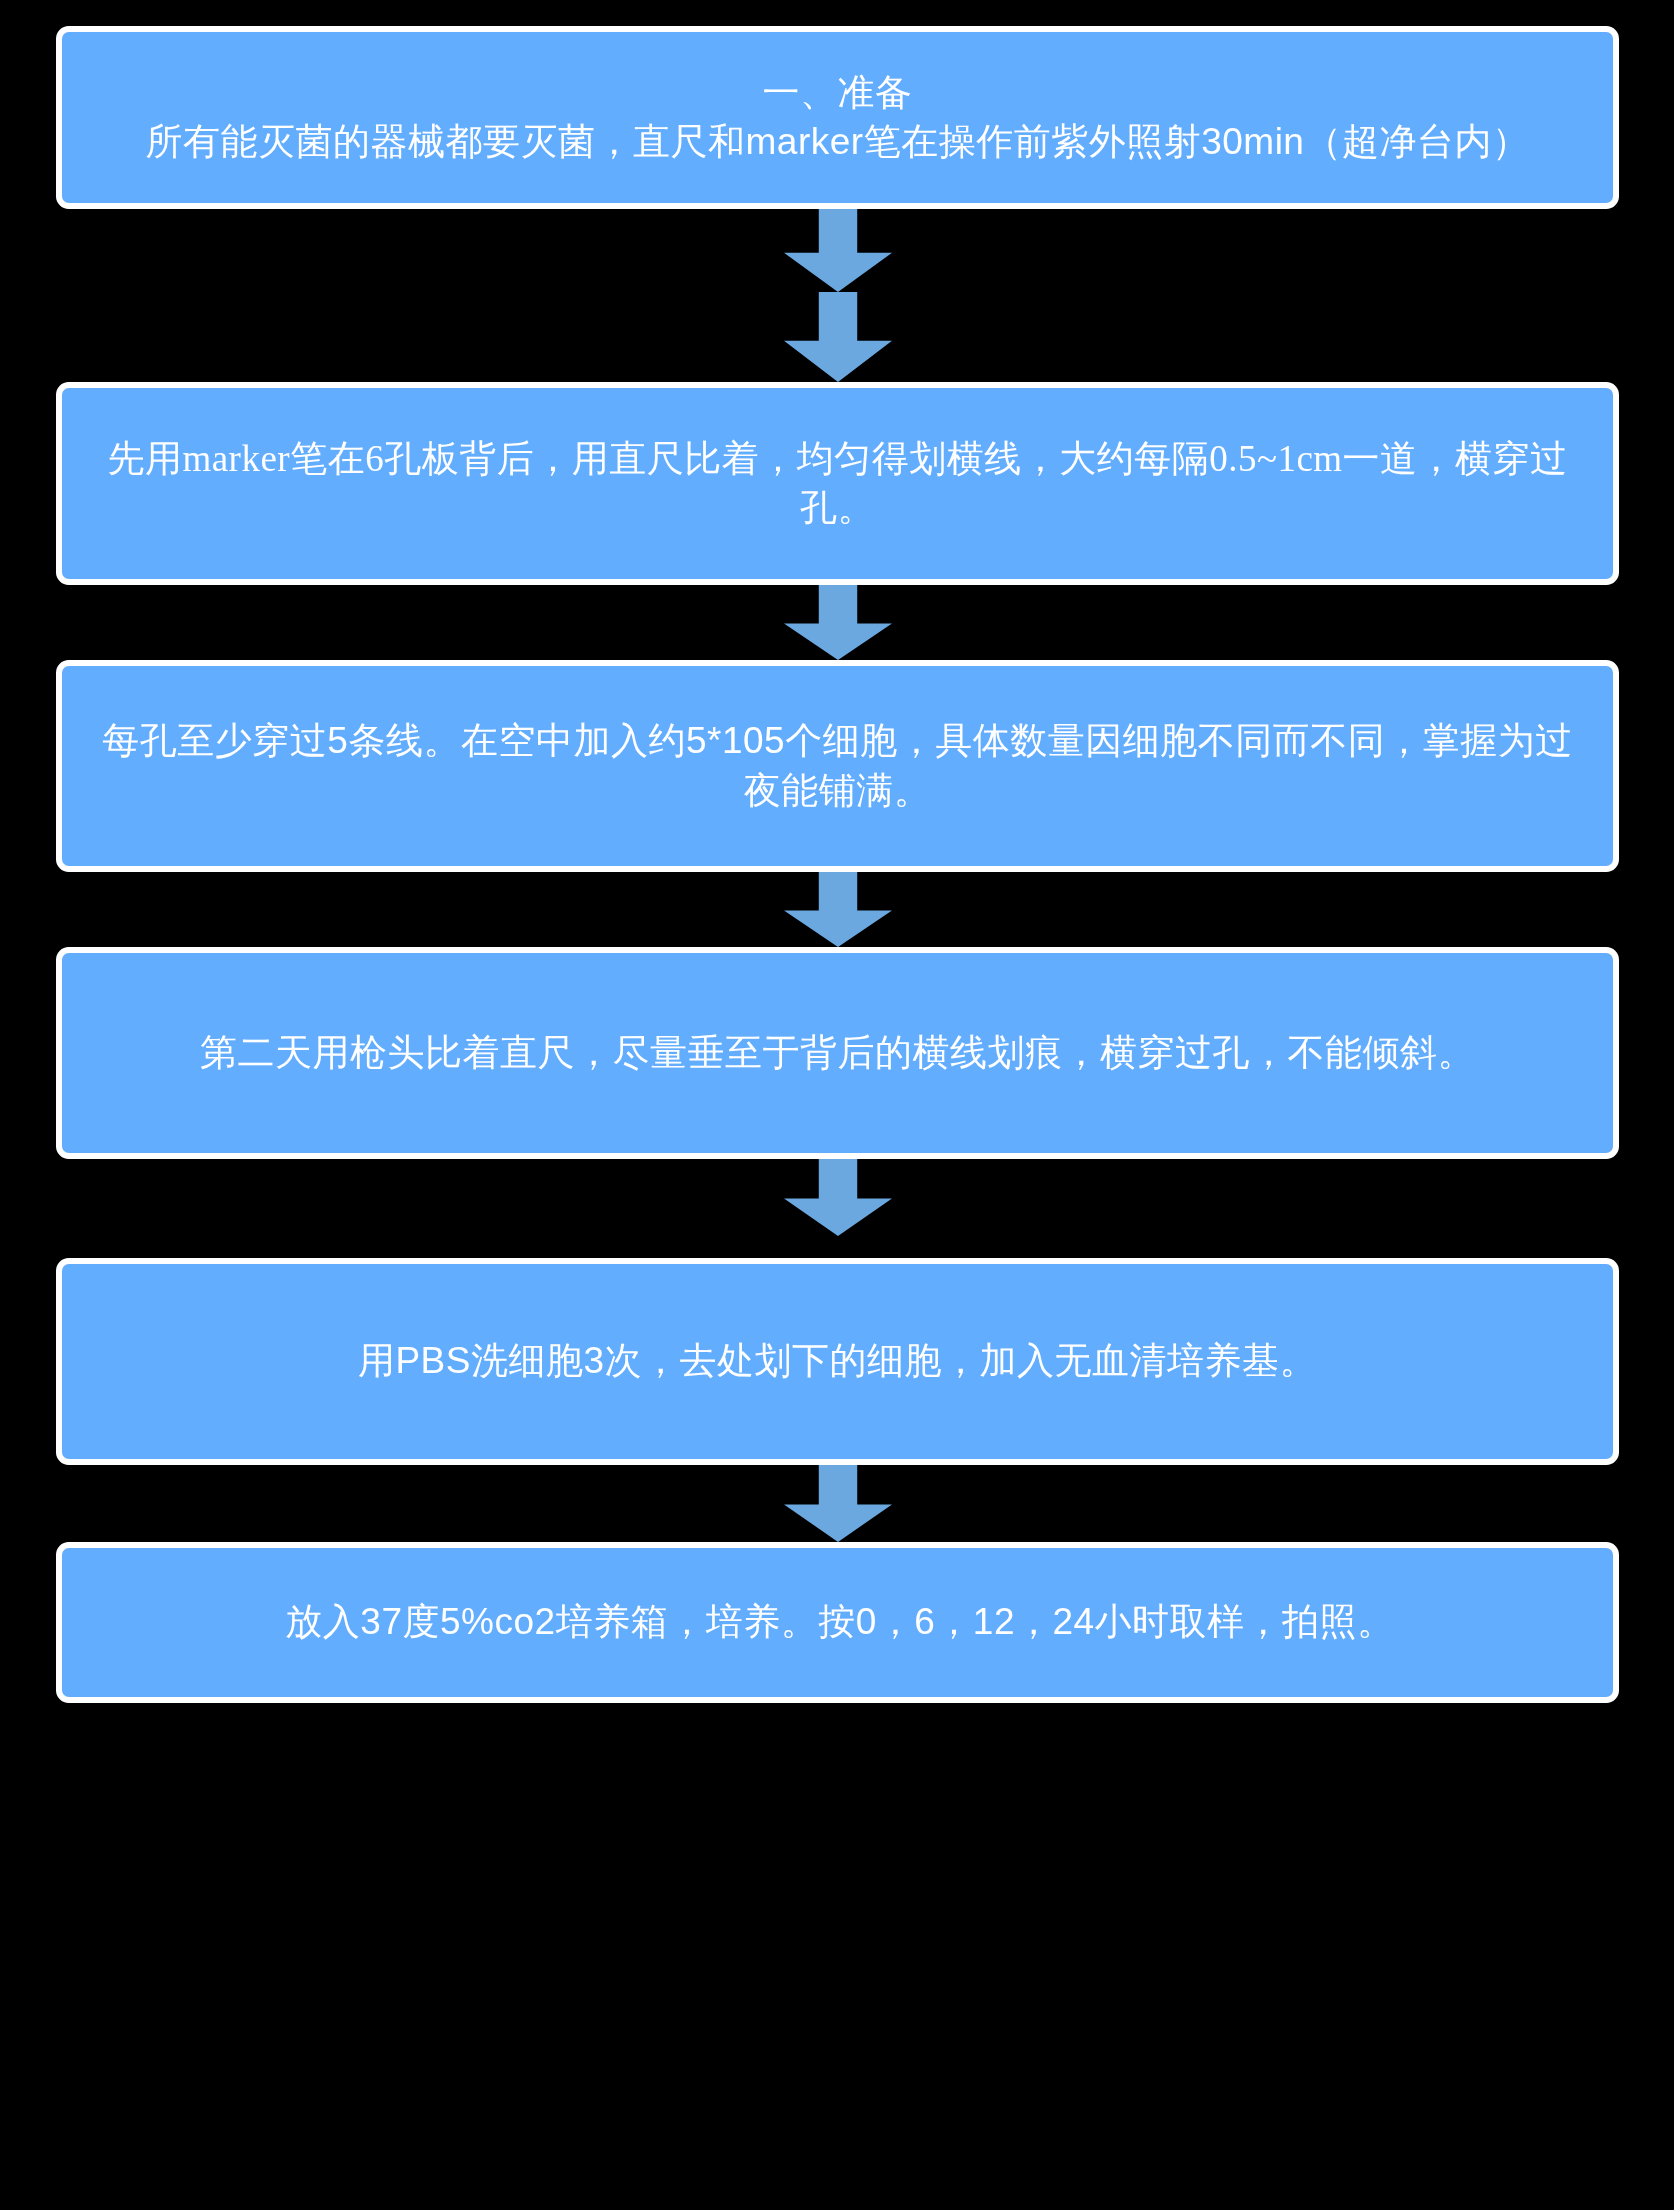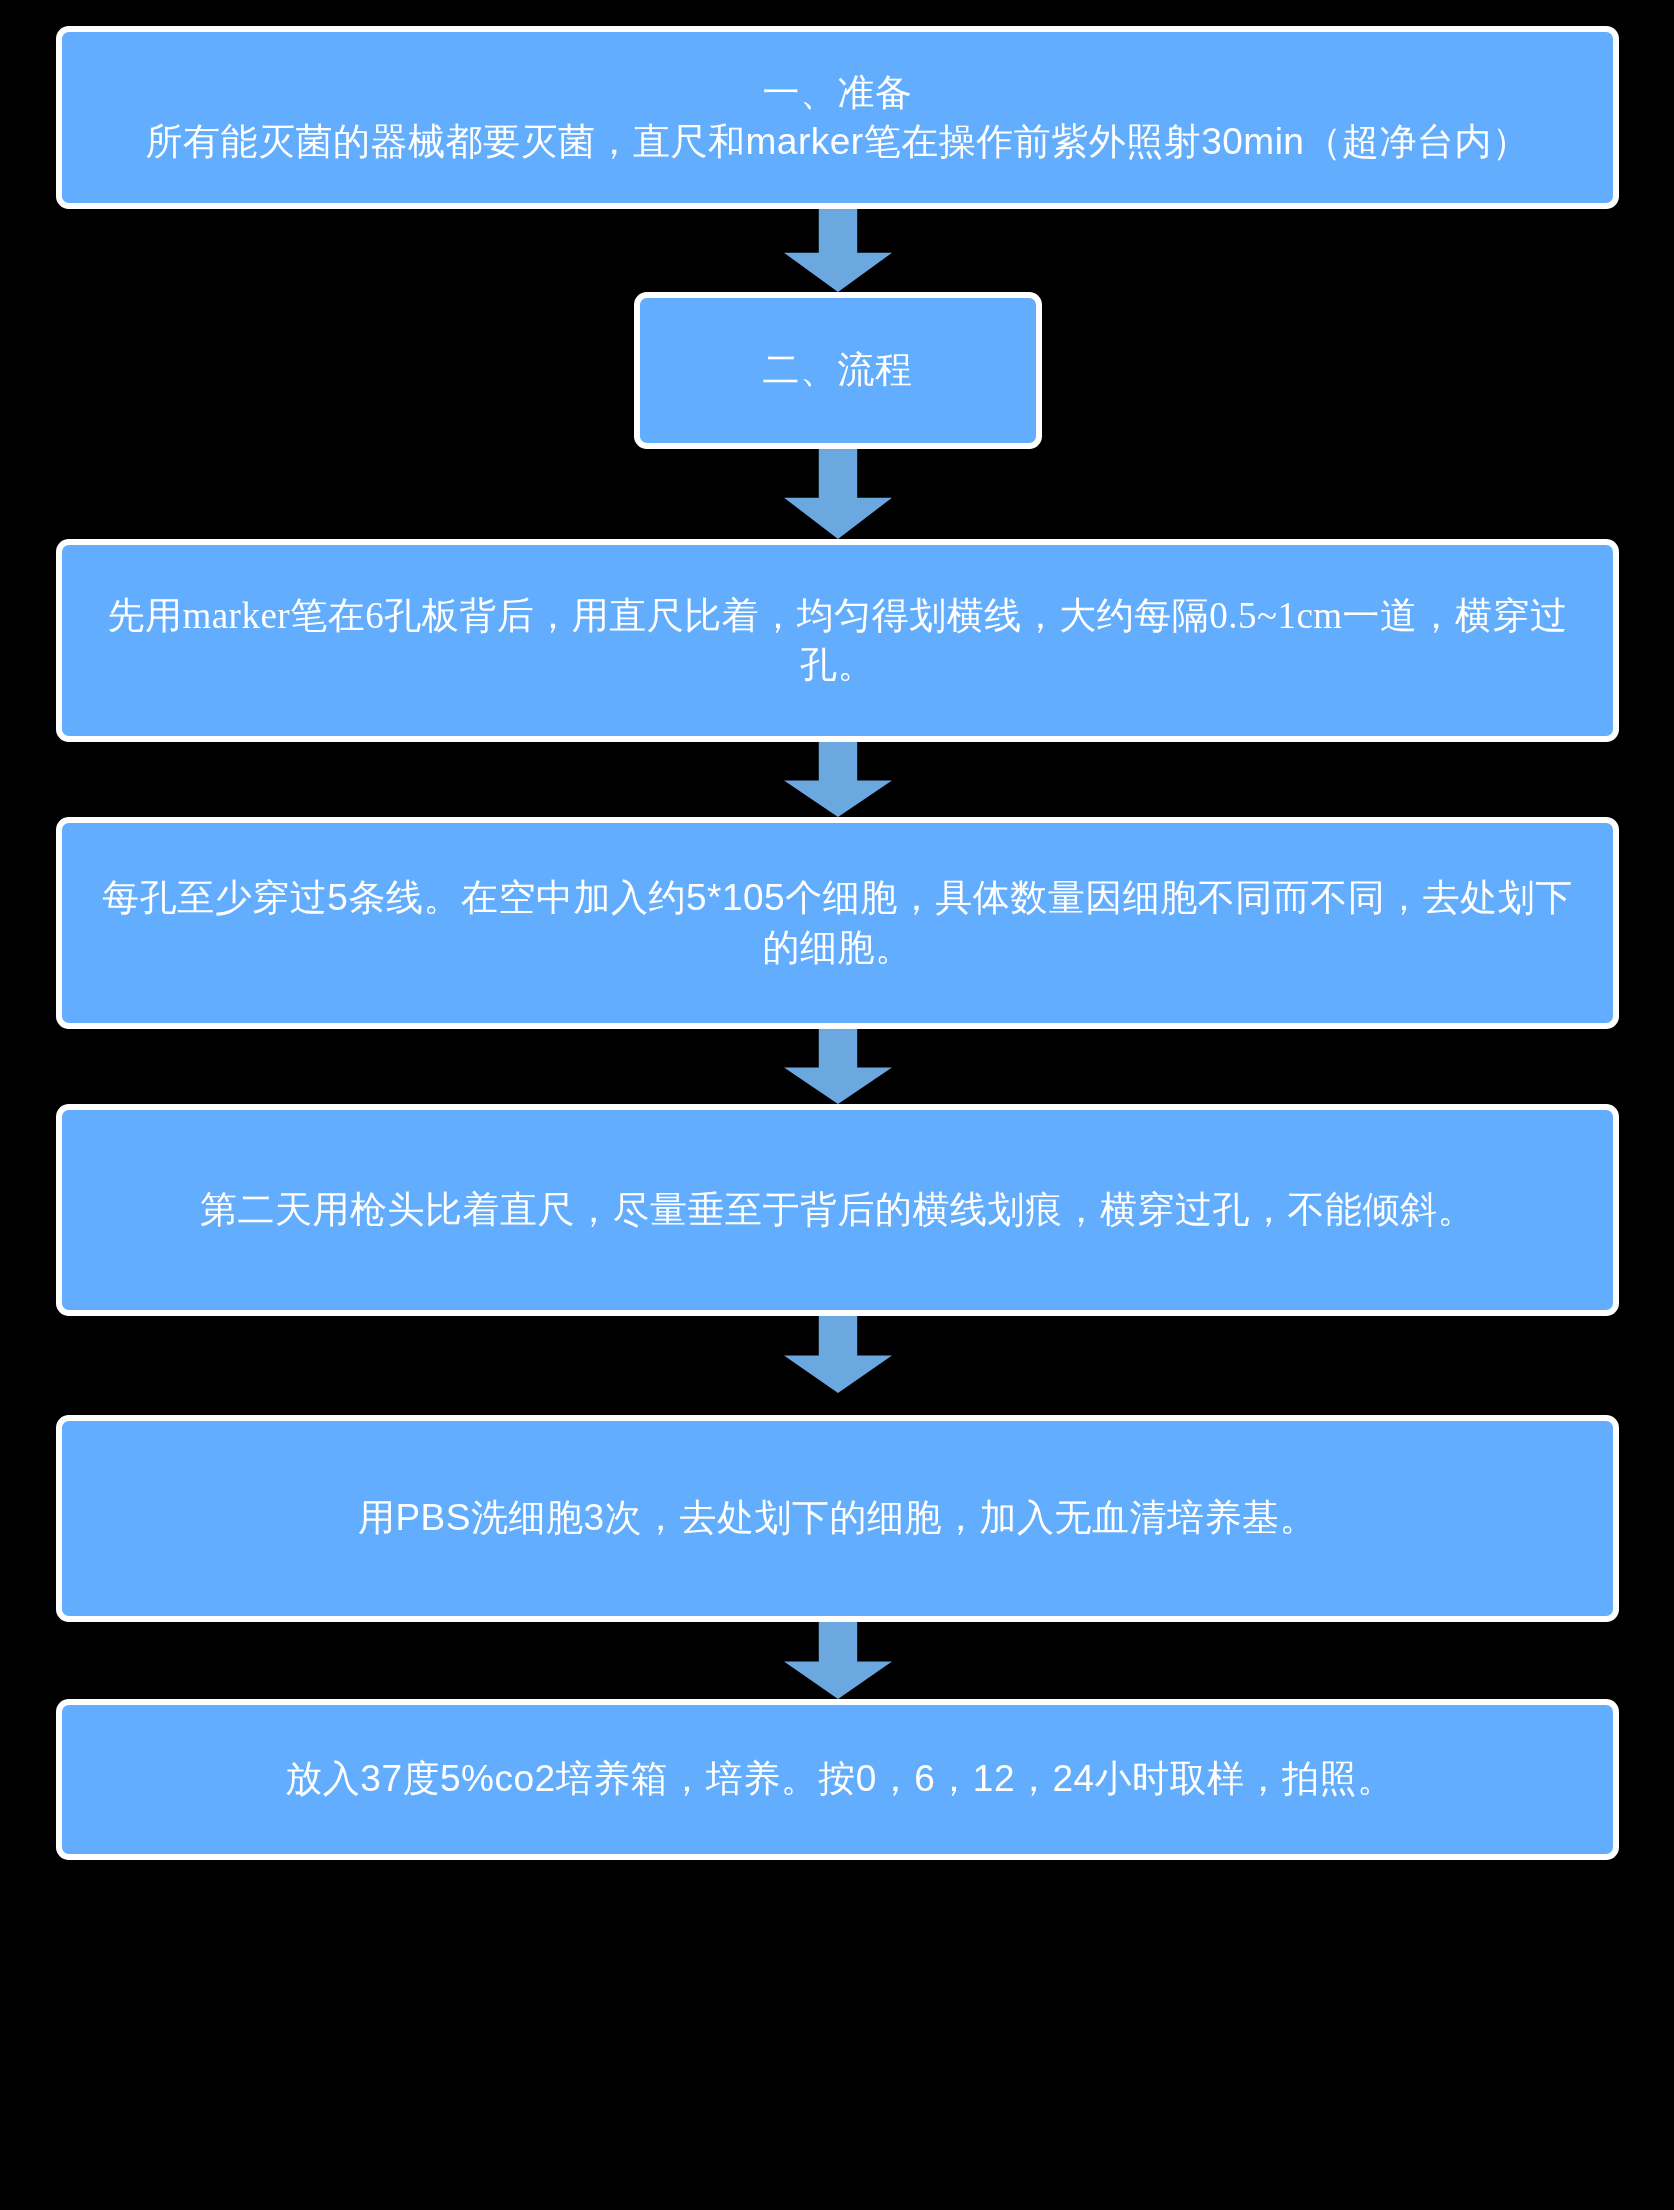--- a/index.html
+++ b/index.html
@@ -85,42 +85,39 @@
     <span class="node-text">一、准备
 所有能灭菌的器械都要灭菌，直尺和marker笔在操作前紫外照射30min（超净台内）</span>
   </div>
 
   <div class="arrow a-1">
     <svg viewBox="0 0 118 91" preserveAspectRatio="none" aria-hidden="true">
       <polygon points="38,0 80,0 80,48 118,48 59,91 0,48 38,48" fill="#6ba8e0"></polygon>
     </svg>
   </div>
 
-  <div class="node node-narrow n-process">
-    <span class="node-text">二、流程</span>
-  </div>
 
   <div class="arrow a-2">
     <svg viewBox="0 0 118 98" preserveAspectRatio="none" aria-hidden="true">
       <polygon points="38,0 80,0 80,53 118,53 59,98 0,53 38,53" fill="#6ba8e0"></polygon>
     </svg>
   </div>
 
   <div class="node node-wide n-step1">
     <span class="node-text">先用marker笔在6孔板背后，用直尺比着，均匀得划横线，大约每隔0.5~1cm一道，横穿过孔。</span>
   </div>
 
   <div class="arrow a-3">
     <svg viewBox="0 0 118 82" preserveAspectRatio="none" aria-hidden="true">
       <polygon points="38,0 80,0 80,42 118,42 59,82 0,42 38,42" fill="#6ba8e0"></polygon>
     </svg>
   </div>
 
   <div class="node node-wide n-step2">
-    <span class="node-text">每孔至少穿过5条线。在空中加入约5*105个细胞，具体数量因细胞不同而不同，去处划下的细胞。</span>
+    <span class="node-text">每孔至少穿过5条线。在空中加入约5*105个细胞，具体数量因细胞不同而不同，掌握为过夜能铺满。</span>
   </div>
 
   <div class="arrow a-4">
     <svg viewBox="0 0 118 82" preserveAspectRatio="none" aria-hidden="true">
       <polygon points="38,0 80,0 80,42 118,42 59,82 0,42 38,42" fill="#6ba8e0"></polygon>
     </svg>
   </div>
 
   <div class="node node-wide n-step3">
     <span class="node-text">第二天用枪头比着直尺，尽量垂至于背后的横线划痕，横穿过孔，不能倾斜。</span>

